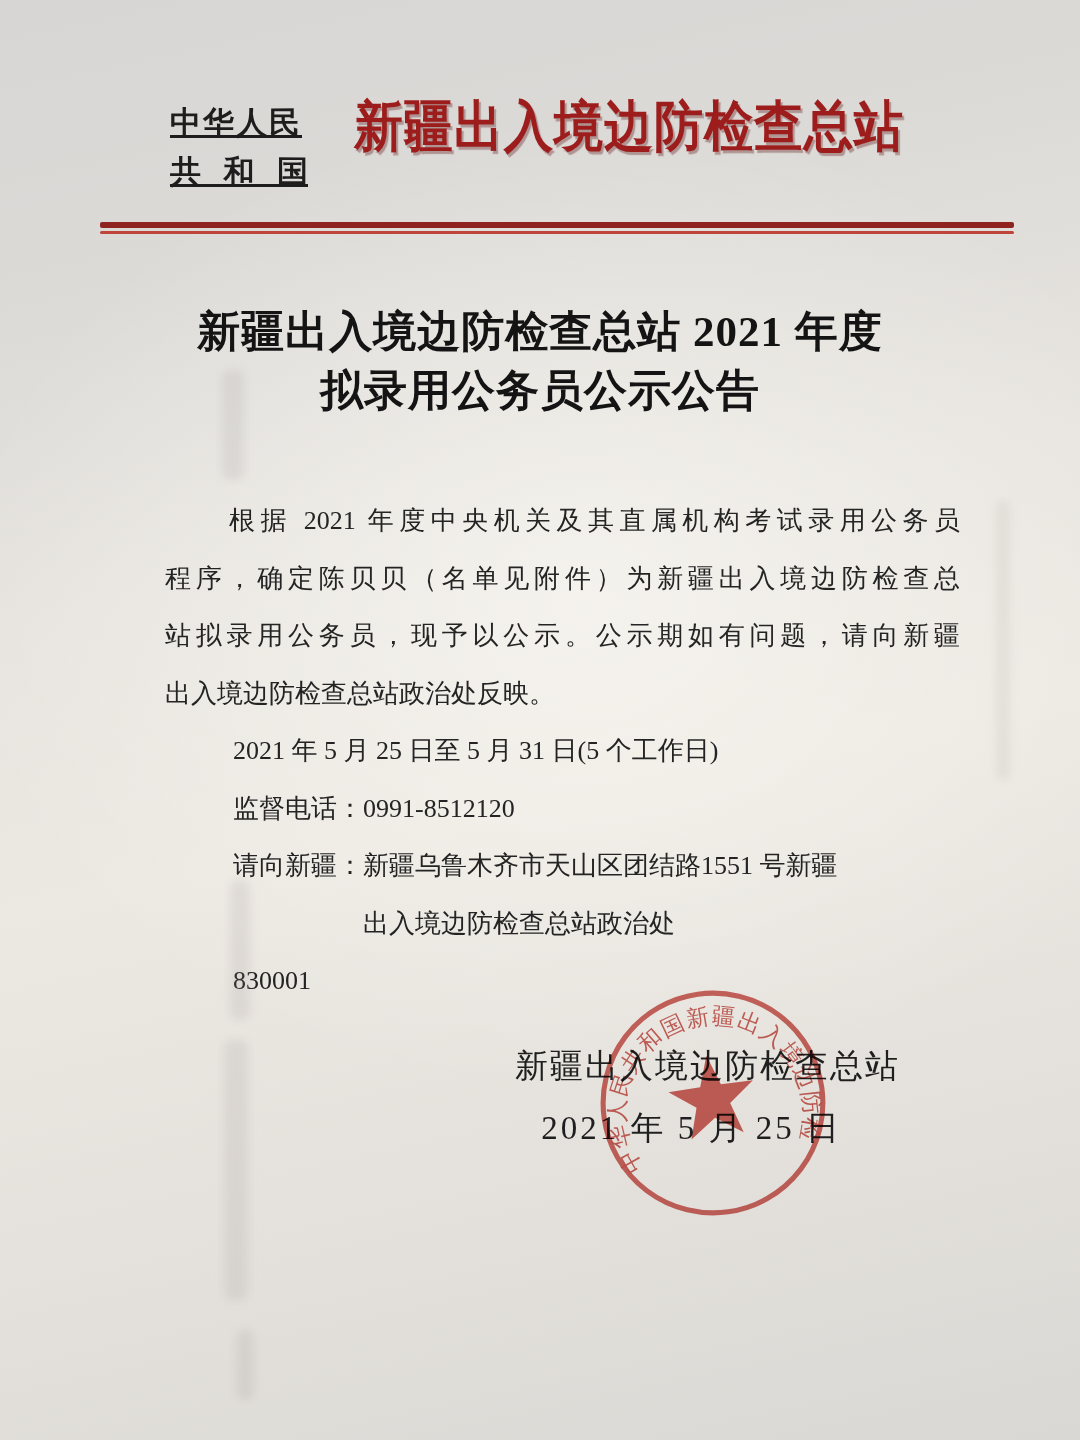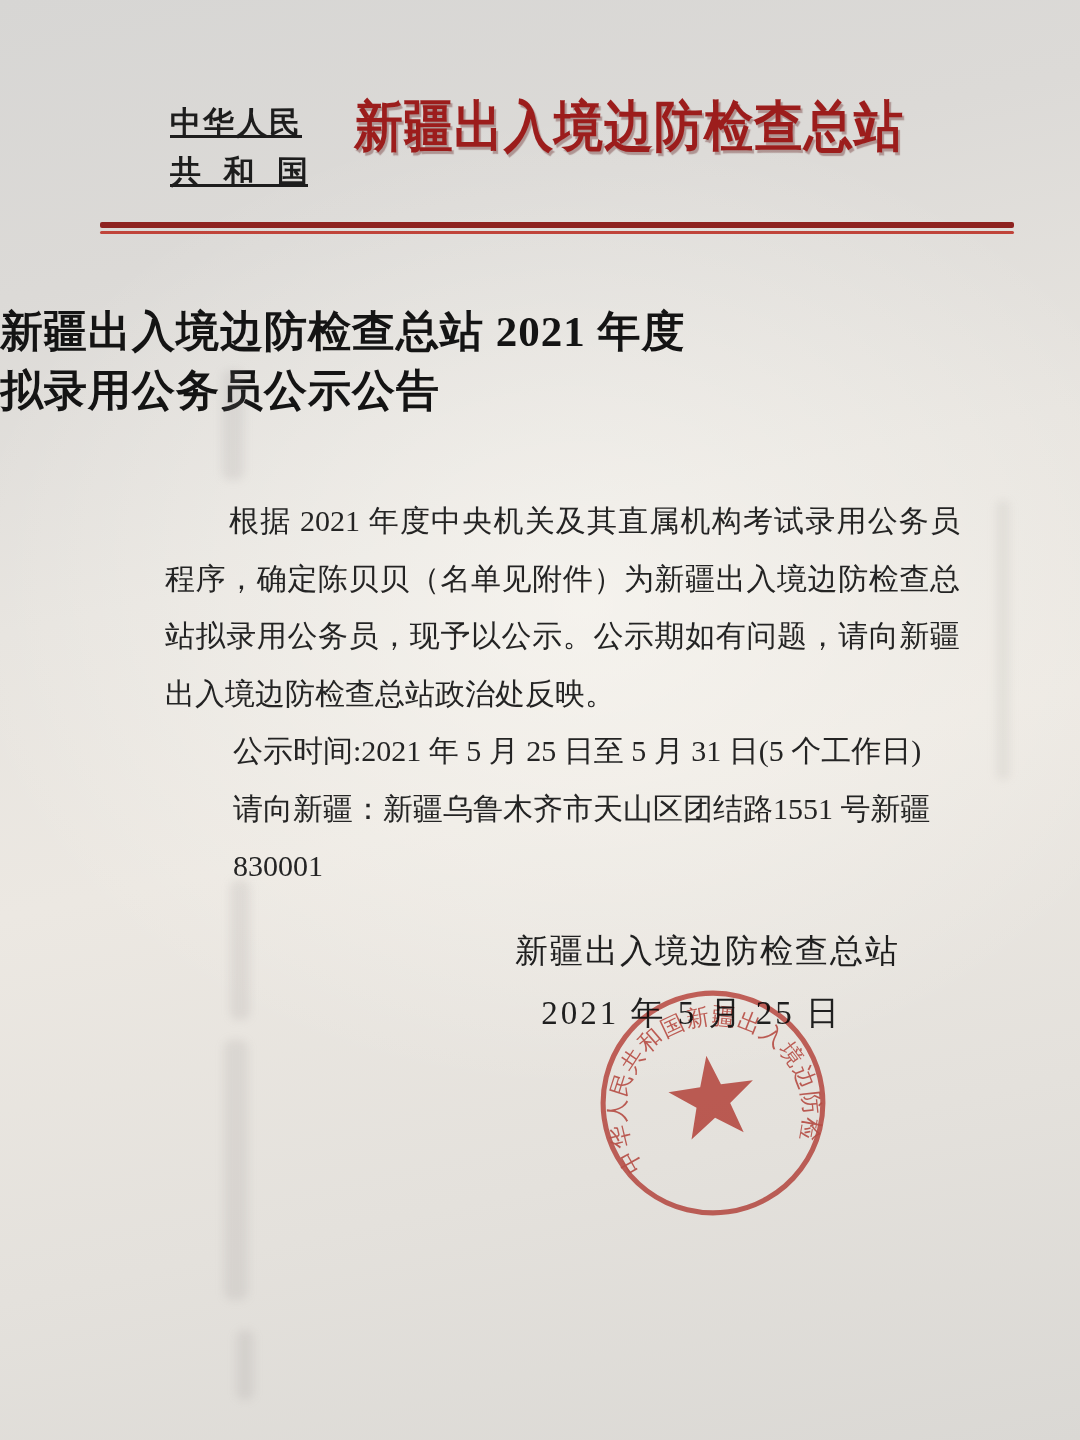--- a/index.html
+++ b/index.html
@@ -48,33 +48,33 @@
   }
 
   
   .rule { margin: 26px 66px 0 100px; }
   .rule .rule-top { height: 6px; background: #8e2320; border-radius: 2px; }
   .rule .rule-bottom { height: 3px; margin-top: 3px; background: #c0443a; border-radius: 2px; }
 
   
   .doc-title {
     margin-top: 68px;
-    text-align: left;
+    text-align: center;
     font-size: 43px;
     font-weight: bold;
     line-height: 59px;
     color: #141414;
     letter-spacing: 1px;
   }
 
   
   .body-text {
     margin-top: 72px;
     padding: 0 120px 0 165px;
-    font-size: 30px;
+    font-size: 26px;
     line-height: 57.5px;
     color: #242424;
   }
   .para-line {
     text-align: justify;
     text-align-last: justify;
     text-justify: inter-character;
   }
   .para-line.first { padding-left: 64px; }
   .para-line.last { text-align: left; text-align-last: left; }
@@ -151,27 +151,31 @@
   </div>
 
   <div class="body-text">
     <div class="para-line first">根据 2021 年度中央机关及其直属机构考试录用公务员</div>
     <div class="para-line">程序，确定陈贝贝（名单见附件）为新疆出入境边防检查总</div>
     <div class="para-line">站拟录用公务员，现予以公示。公示期如有问题，请向新疆</div>
     <div class="para-line last">出入境边防检查总站政治处反映。</div>
 
     <div class="info-block">
       <div class="info-row">
-        <span class="info-label">公示时间:</span>
         <span class="info-value">2021 年 5 月 25 日至 5 月 31 日(5 个工作日)</span>
+      </div>
+      <div class="info-row">
+        <span class="info-label">监督电话：</span>
+        <span class="info-value">0991-8512120</span>
       </div>
       <div class="info-row">
         <span class="info-label">请向新疆：</span>
         <span class="info-value">
           <div>新疆乌鲁木齐市天山区团结路1551 号新疆</div>
+          <div>出入境边防检查总站政治处</div>
         </span>
       </div>
       <div class="info-row">
         <span class="info-value">830001</span>
       </div>
     </div>
   </div>
 
   <div class="signature">
     <div class="agency-line">新疆出入境边防检查总站</div>

